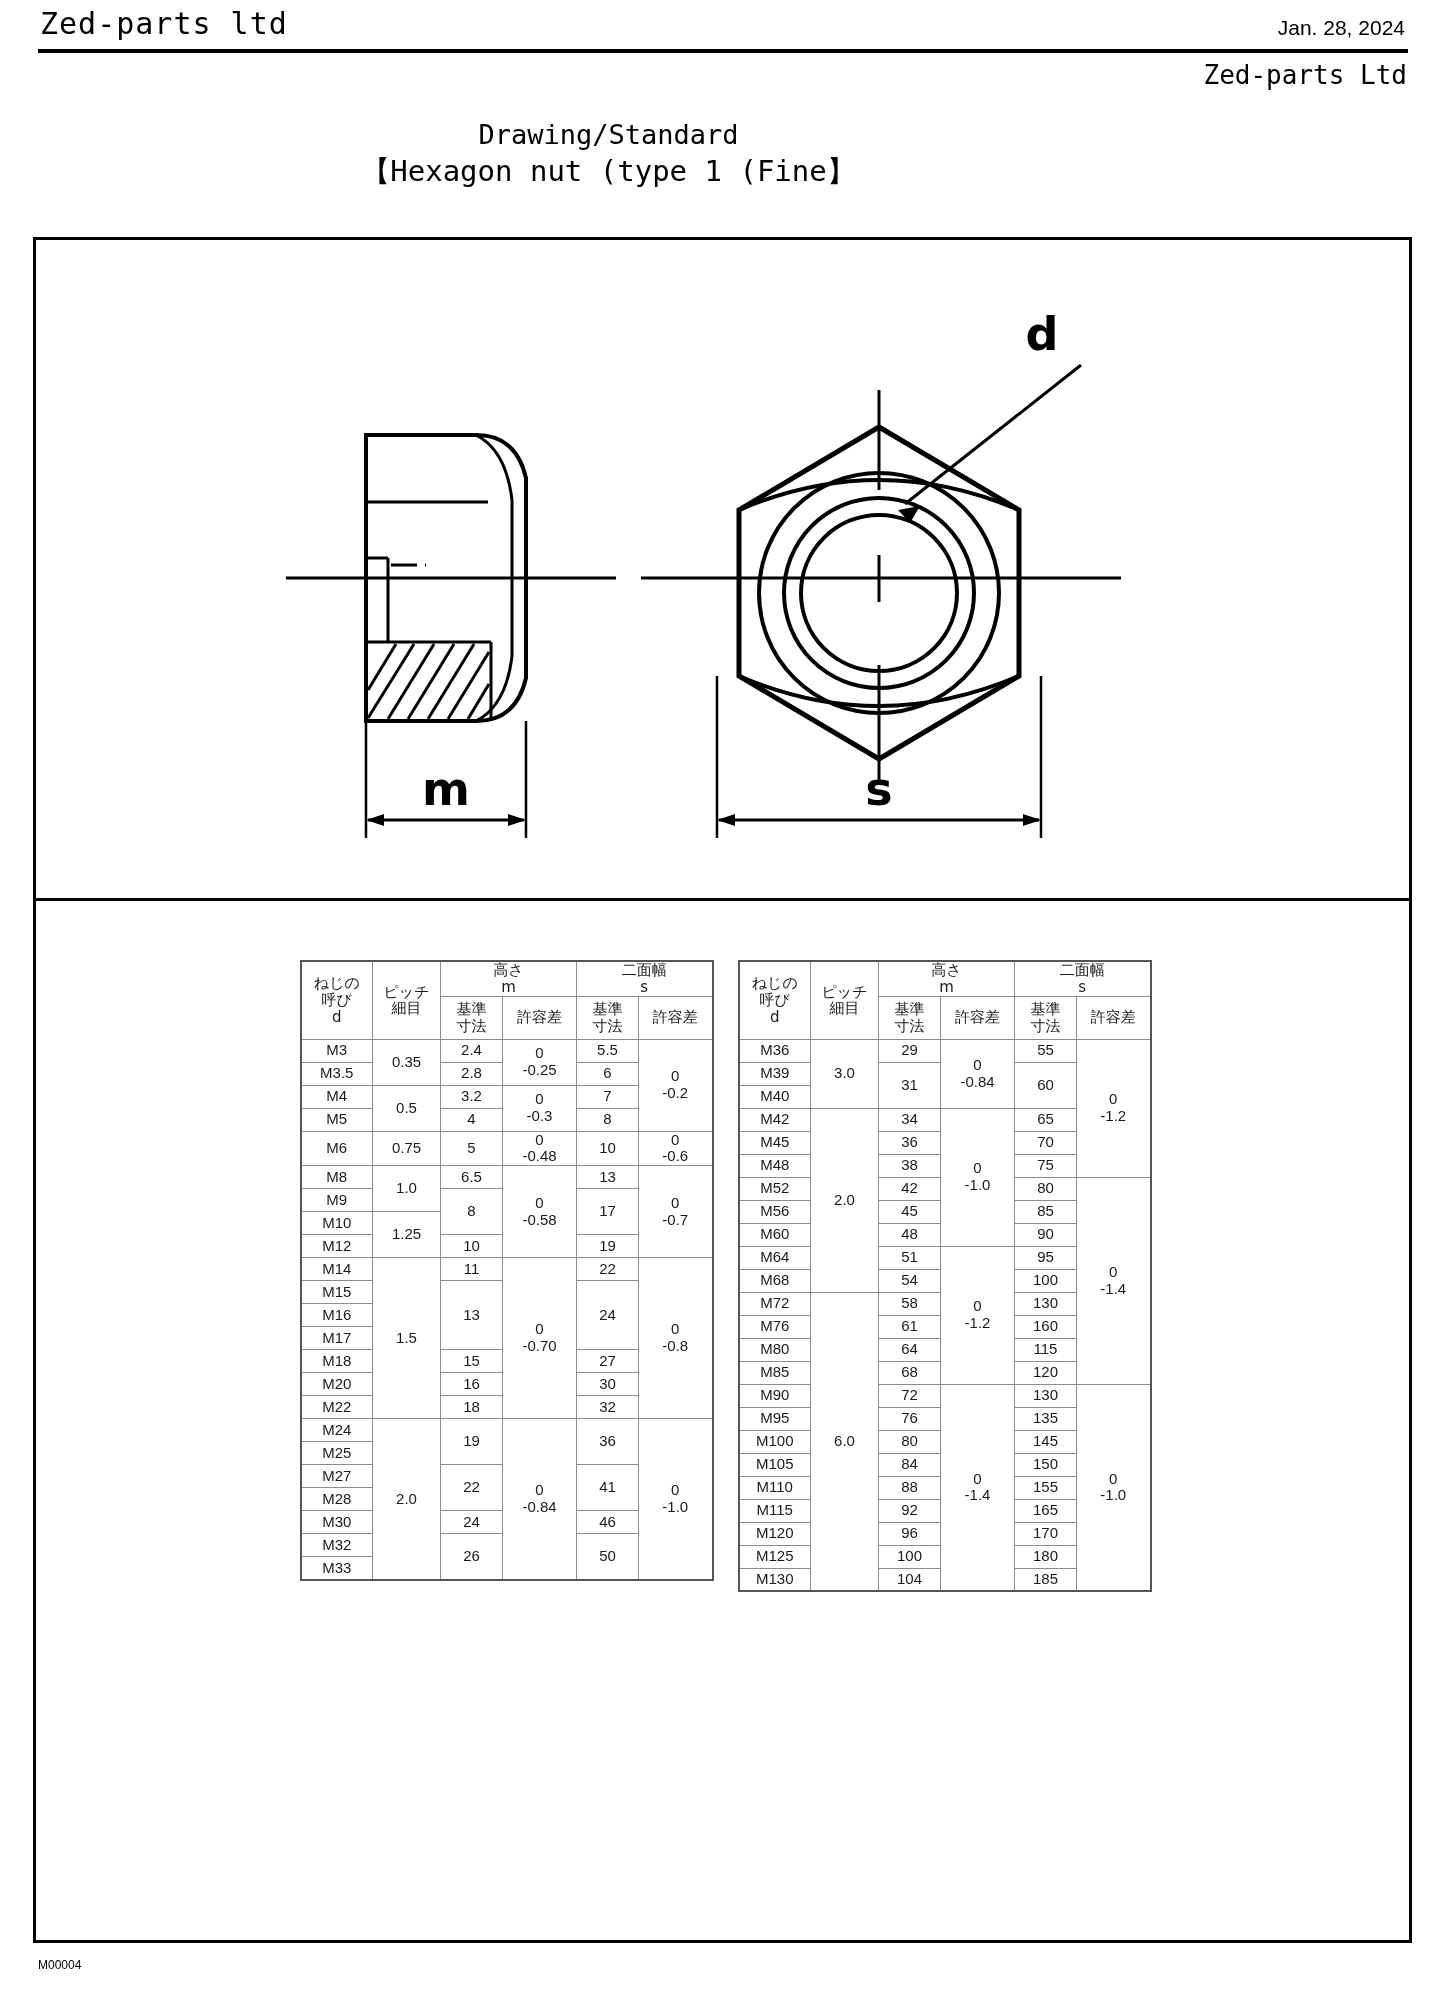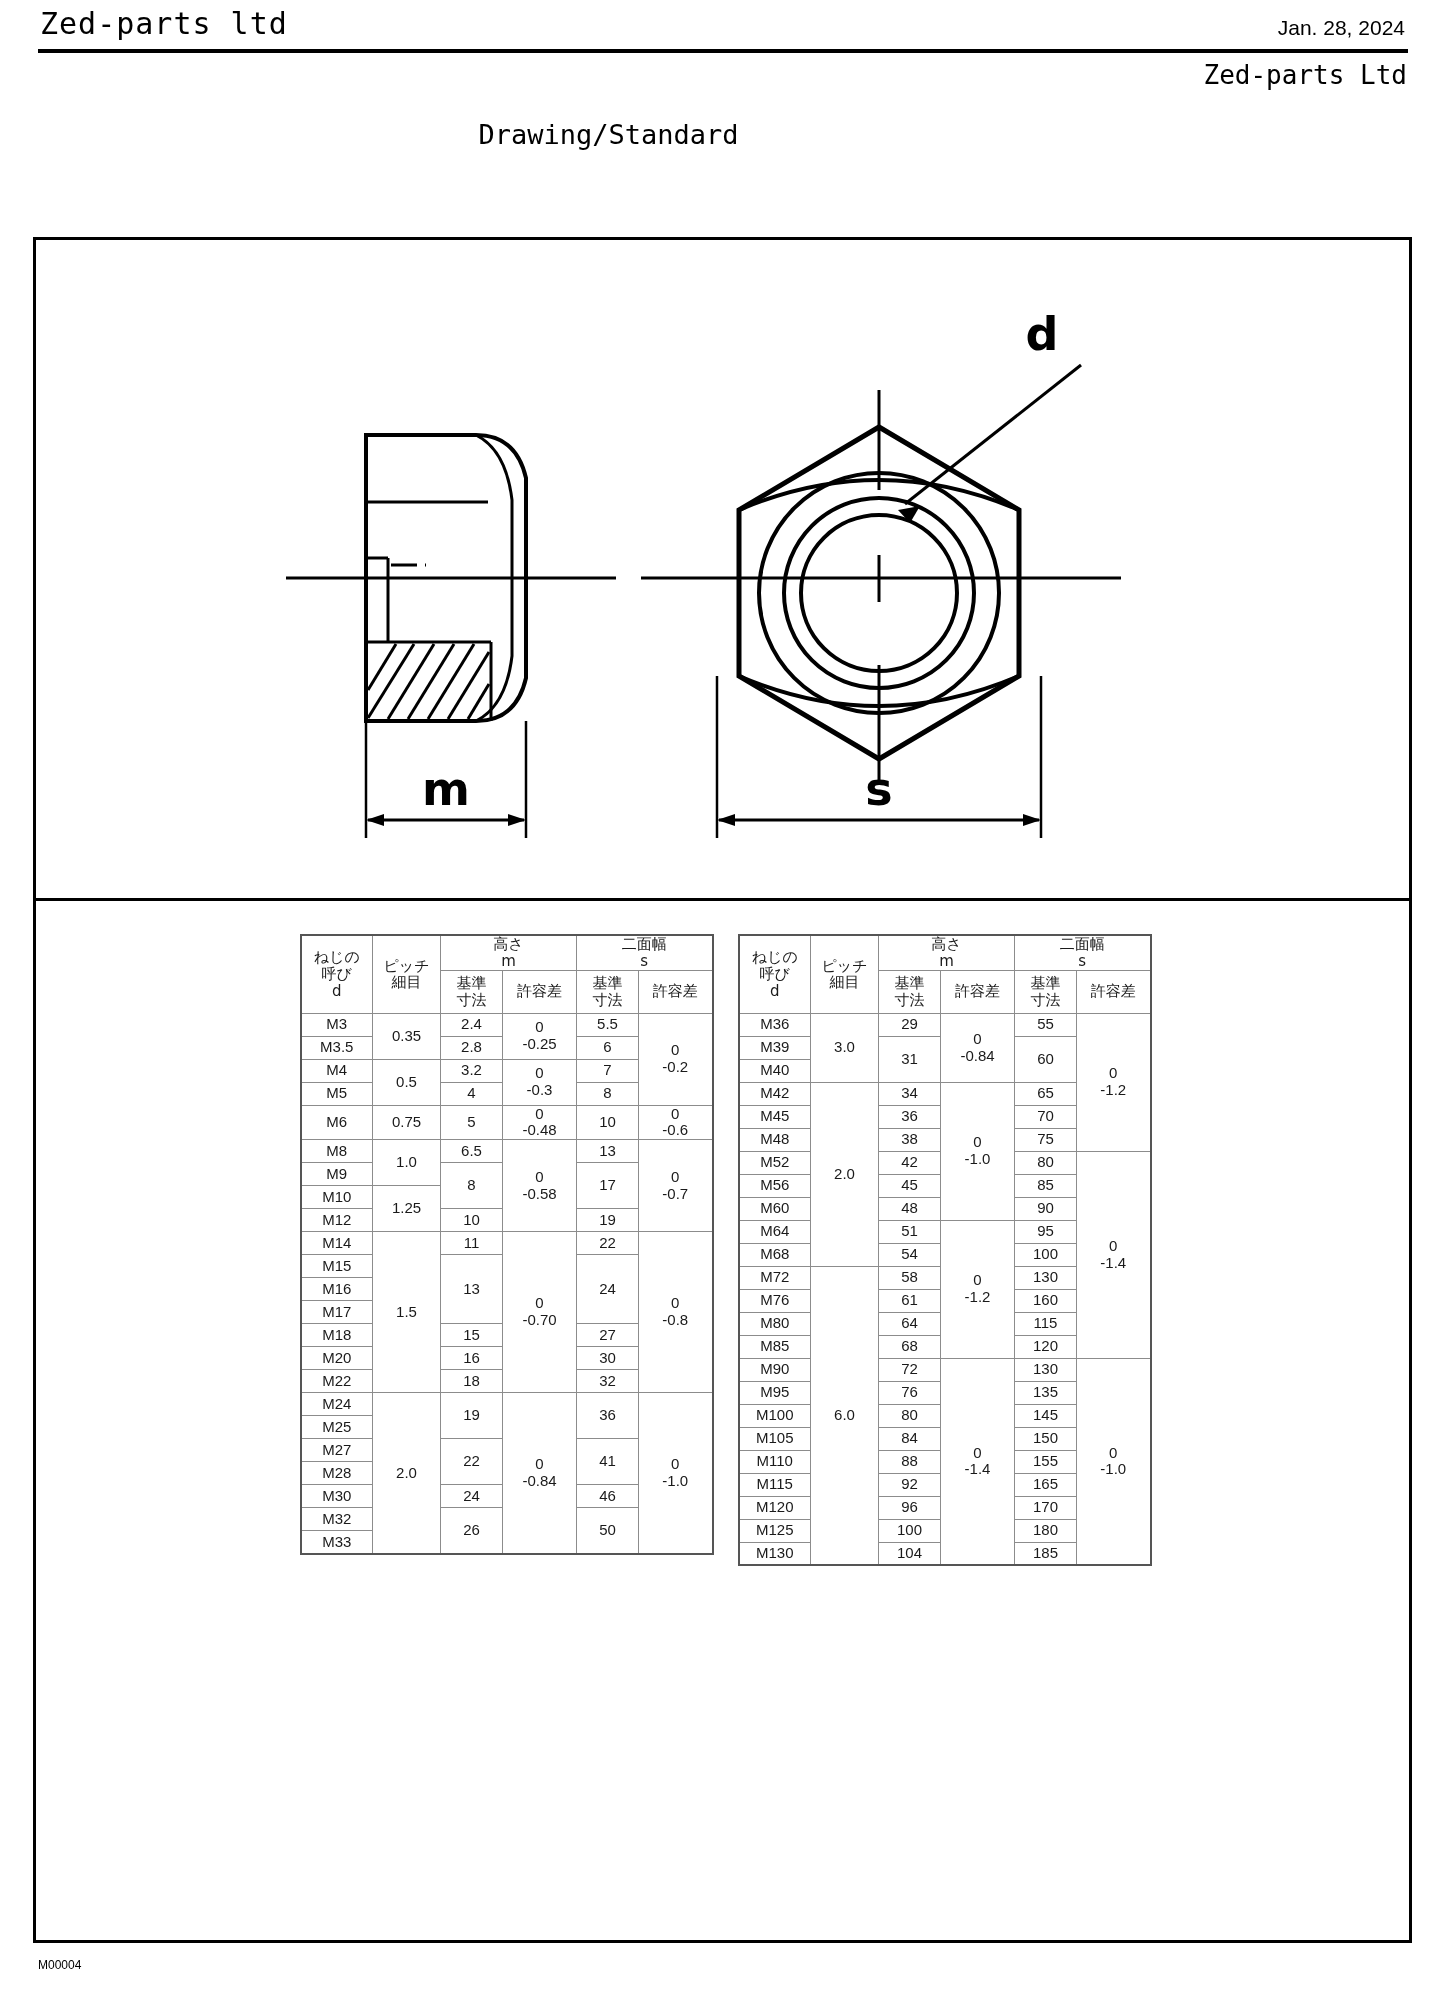--- a/index.html
+++ b/index.html
@@ -113,21 +113,21 @@
   
   .tables-wrap {
     position: absolute;
     left: 0;
     top: 658px;
     width: 1379px;
     height: 1045px;
     display: flex;
     justify-content: center;
     align-items: flex-start;
-    padding-top: 36px;
+    padding-top: 62px;
     box-sizing: border-box;
   }
   .spec-table {
     border-collapse: collapse;
     font-family: "Liberation Sans", sans-serif;
     font-size: 15px;
     color: #1a1a1a;
     table-layout: fixed;
   }
   .spec-table td, .spec-table th {
@@ -171,20 +171,21 @@
 
 <div class="page-header">
   <div class="company-left">Zed-parts ltd</div>
   <div class="header-date">Jan. 28, 2024</div>
 </div>
 <div class="header-rule"></div>
 <div class="company-right">Zed-parts Ltd</div>
 
 <div class="doc-title">
   <div class="line1">Drawing/Standard</div>
+  <div class="line2">【Hexagon nut (type 1 (Fine】</div>
 </div>
 
 <div class="frame">
 
   <div class="frame-divider"></div>
 
   <div class="drawing-area">
     <svg width="1379" height="658" viewBox="0 0 1379 658">
 
       <g stroke="#000" fill="none">

